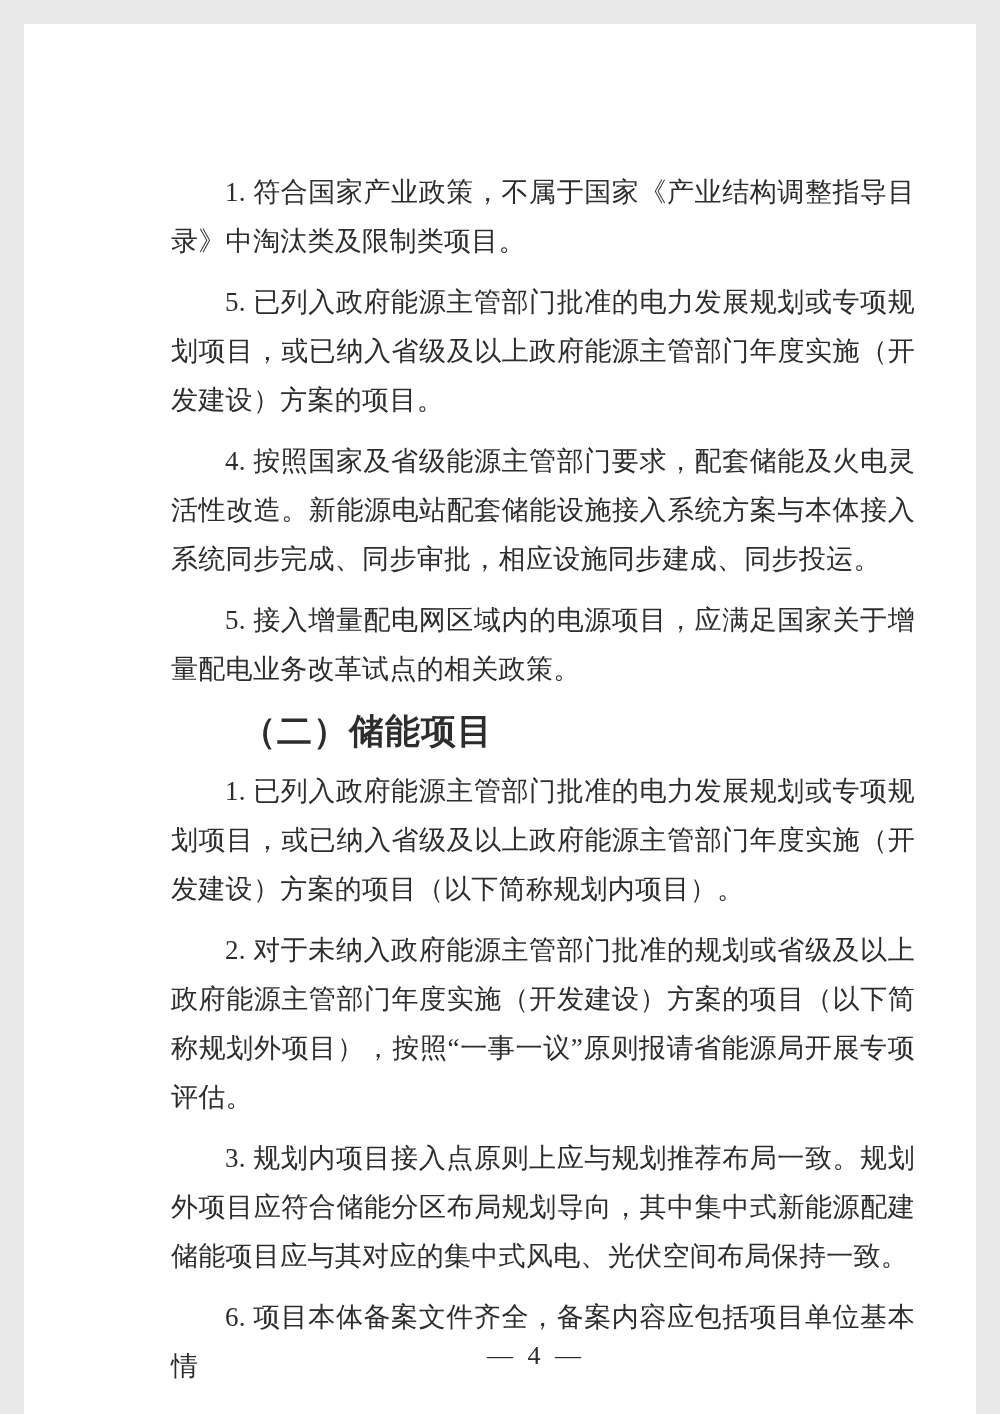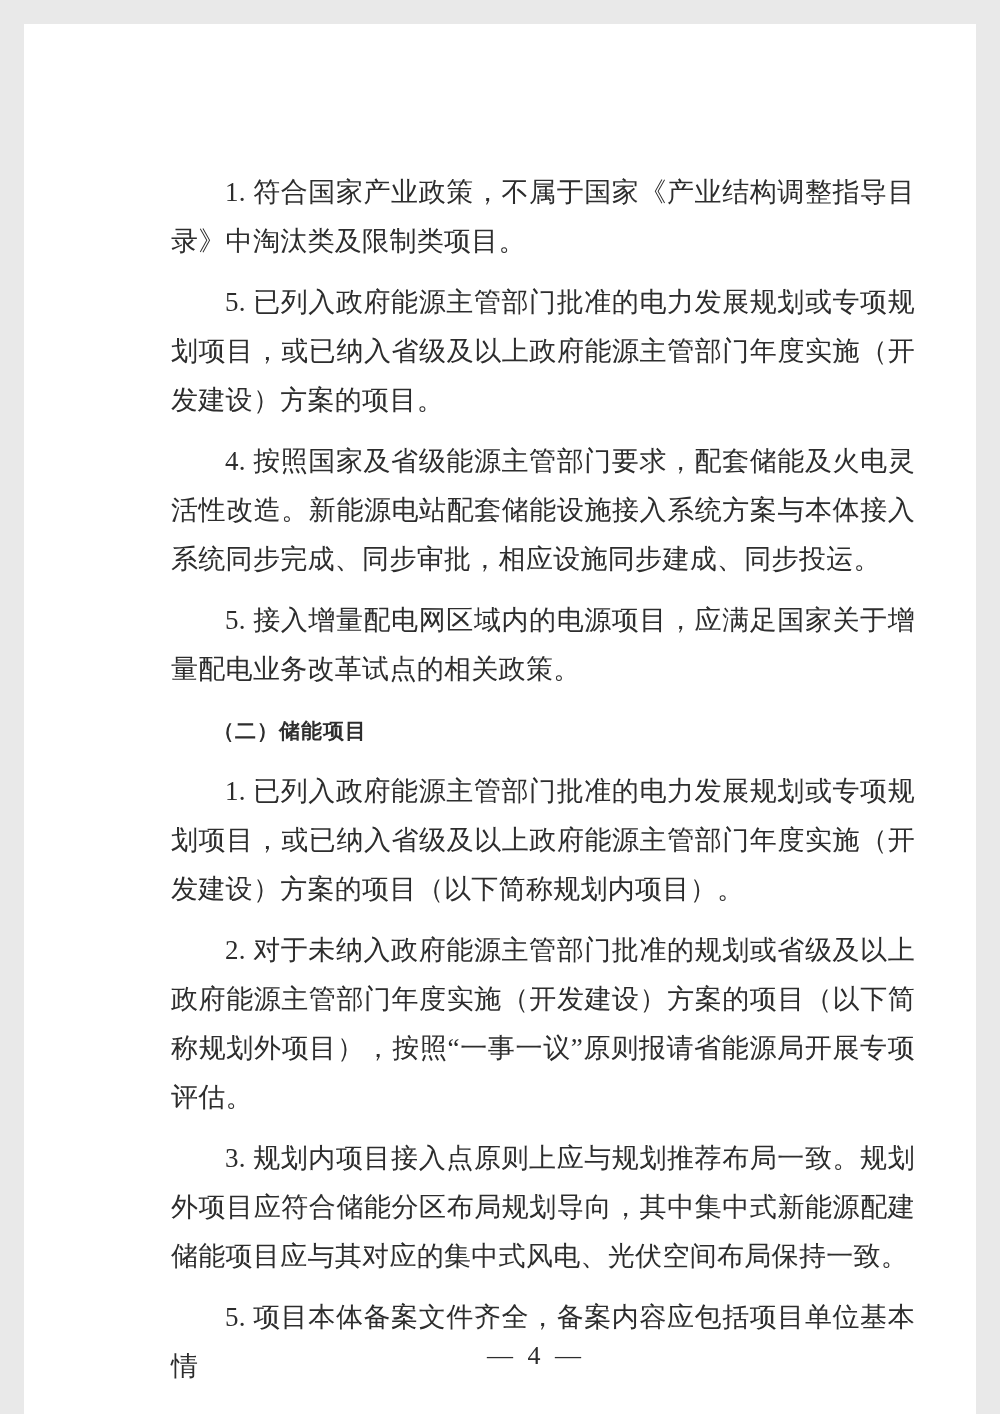--- a/index.html
+++ b/index.html
@@ -25,21 +25,21 @@
   .para {
     font-size: 27px;
     line-height: 49px;
     text-align: justify;
     text-justify: inter-ideograph;
     text-indent: 2em;
     letter-spacing: 0.3px;
     font-weight: 400;
   }
   .heading {
-    font-size: 21px;
+    font-size: 35px;
     line-height: 49px;
     text-indent: 2em;
     font-weight: 700;
     font-family: "Liberation Sans", "DejaVu Sans", sans-serif;
     letter-spacing: 1px;
   }
   .footer {
     position: absolute;
     left: 0;
     top: 1305px;
@@ -59,18 +59,18 @@
   <div class="content">
 
   <div class="para">1. 符合国家产业政策，不属于国家《产业结构调整指导目录》中淘汰类及限制类项目。</div>
       <div class="para">5. 已列入政府能源主管部门批准的电力发展规划或专项规划项目，或已纳入省级及以上政府能源主管部门年度实施（开发建设）方案的项目。</div>
       <div class="para">4. 按照国家及省级能源主管部门要求，配套储能及火电灵活性改造。新能源电站配套储能设施接入系统方案与本体接入系统同步完成、同步审批，相应设施同步建成、同步投运。</div>
       <div class="para">5. 接入增量配电网区域内的电源项目，应满足国家关于增量配电业务改革试点的相关政策。</div>
       <div class="heading">（二）储能项目</div>
       <div class="para">1. 已列入政府能源主管部门批准的电力发展规划或专项规划项目，或已纳入省级及以上政府能源主管部门年度实施（开发建设）方案的项目（以下简称规划内项目）。</div>
       <div class="para">2. 对于未纳入政府能源主管部门批准的规划或省级及以上政府能源主管部门年度实施（开发建设）方案的项目（以下简称规划外项目），按照“一事一议”原则报请省能源局开展专项评估。</div>
       <div class="para">3. 规划内项目接入点原则上应与规划推荐布局一致。规划外项目应符合储能分区布局规划导向，其中集中式新能源配建储能项目应与其对应的集中式风电、光伏空间布局保持一致。</div>
-      <div class="para">5. 项目本体备案文件齐全，备案内容应包括项目单位基本情</div>
+      <div class="para">6. 项目本体备案文件齐全，备案内容应包括项目单位基本情</div>
     </div>
   <div class="footer">
     <span>— 4 —</span>
   </div>
 </div>
 
 </body></html>

